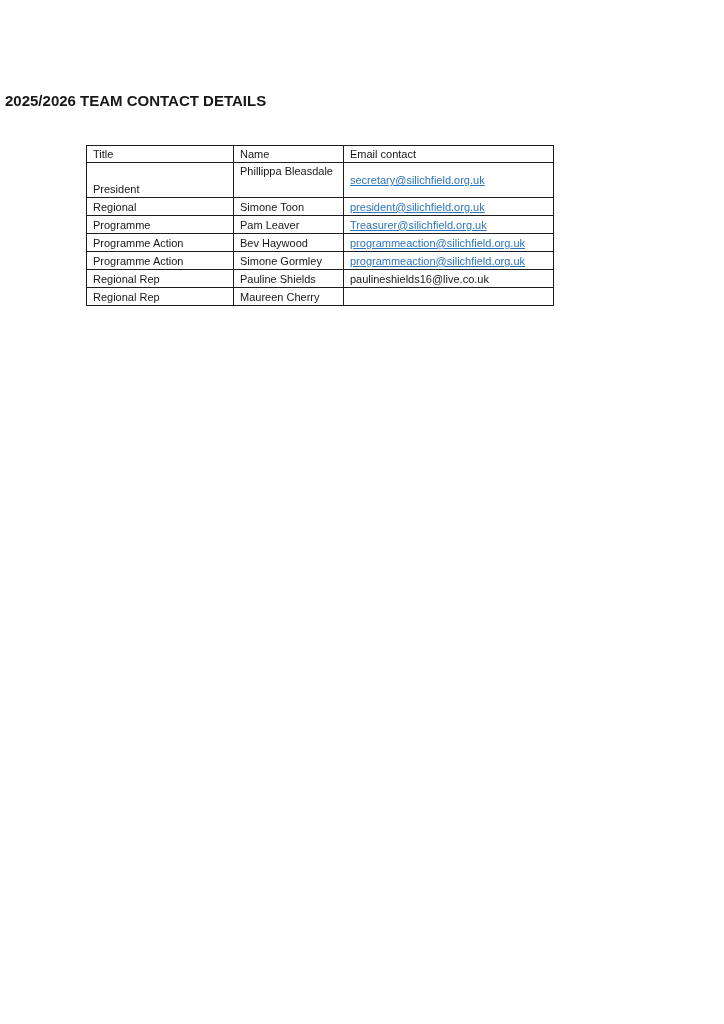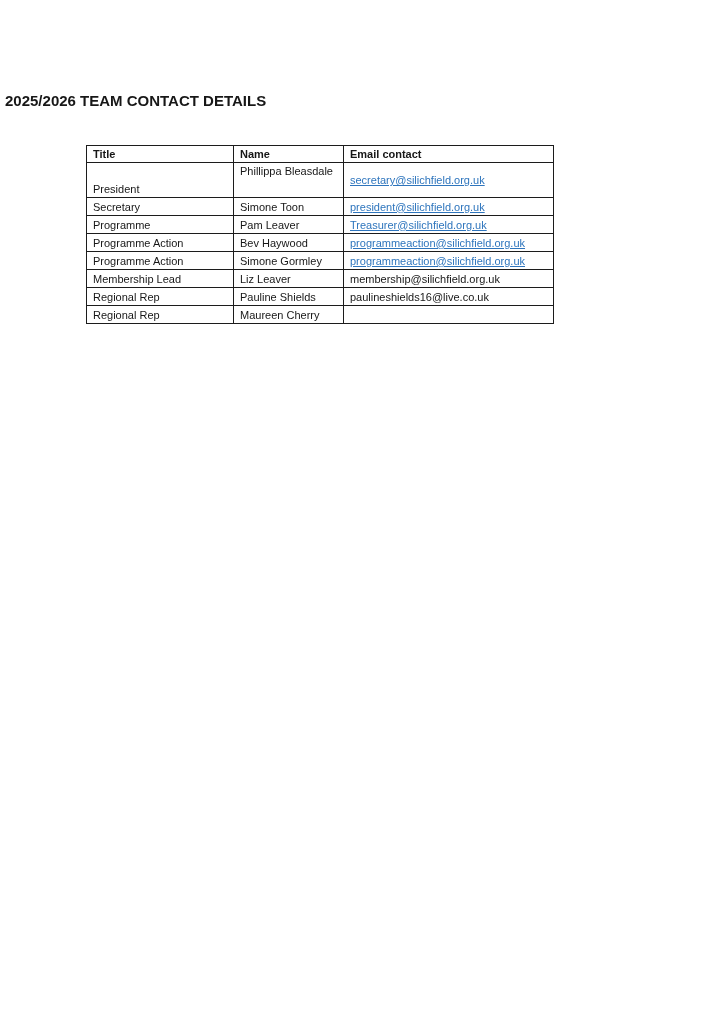--- a/index.html
+++ b/index.html
@@ -41,21 +41,21 @@
     padding: 1px 6px;
     text-align: left;
     vertical-align: middle;
     line-height: 1.3;
     overflow: hidden;
     white-space: normal;
     word-wrap: break-word;
   }
   .contact-table thead tr { height: 17px; }
   .contact-table tbody tr { height: 18px; }
-  .contact-table th { font-weight: bold; margin-top: 43px; }
+  .contact-table th { font-weight: normal; margin-top: 43px; }
   .contact-table tbody tr.row-tall { height: 35px; }
   .contact-table tbody tr.row-tall td.cell-title { vertical-align: bottom; }
   .contact-table tbody tr.row-tall td.cell-name  { vertical-align: top; }
   .contact-table tbody tr.row-tall td.cell-email { vertical-align: middle; }
   a.email-link {
     color: #2e75bd;
     text-decoration: underline;
     cursor: pointer;
   }
   span.email-plain {
@@ -83,45 +83,40 @@
         <th>Email contact</th>
       </tr>
     </thead>
     <tbody id="table-body">
         <tr class="row-tall">
           <td class="cell-title">President</td>
           <td class="cell-name">Phillippa Bleasdale</td>
           <td class="cell-email"><a class="email-link">secretary@silichfield.org.uk</a></td>
         </tr>
         <tr>
-          <td class="cell-title">Secretary</td>
+          <td class="cell-title">Regional</td>
           <td class="cell-name">Simone Toon</td>
           <td class="cell-email"><a class="email-link">president@silichfield.org.uk</a></td>
         </tr>
         <tr>
           <td class="cell-title">Programme</td>
           <td class="cell-name">Pam Leaver</td>
           <td class="cell-email"><a class="email-link">Treasurer@silichfield.org.uk</a></td>
         </tr>
         <tr>
           <td class="cell-title">Programme Action</td>
           <td class="cell-name">Bev Haywood</td>
           <td class="cell-email"><a class="email-link">programmeaction@silichfield.org.uk</a></td>
         </tr>
         <tr>
           <td class="cell-title">Programme Action</td>
           <td class="cell-name">Simone Gormley</td>
           <td class="cell-email"><a class="email-link">programmeaction@silichfield.org.uk</a></td>
         </tr>
         <tr>
-          <td class="cell-title">Membership Lead</td>
-          <td class="cell-name">Liz Leaver</td>
-          <td class="cell-email"><span class="email-plain">membership@silichfield.org.uk</span></td>
-        </tr>
-        <tr>
           <td class="cell-title">Regional Rep</td>
           <td class="cell-name">Pauline Shields</td>
           <td class="cell-email"><span class="email-plain">paulineshields16@live.co.uk</span></td>
         </tr>
         <tr>
           <td class="cell-title">Regional Rep</td>
           <td class="cell-name">Maureen Cherry</td>
           <td class="cell-email"></td>
         </tr>
       </tbody>

